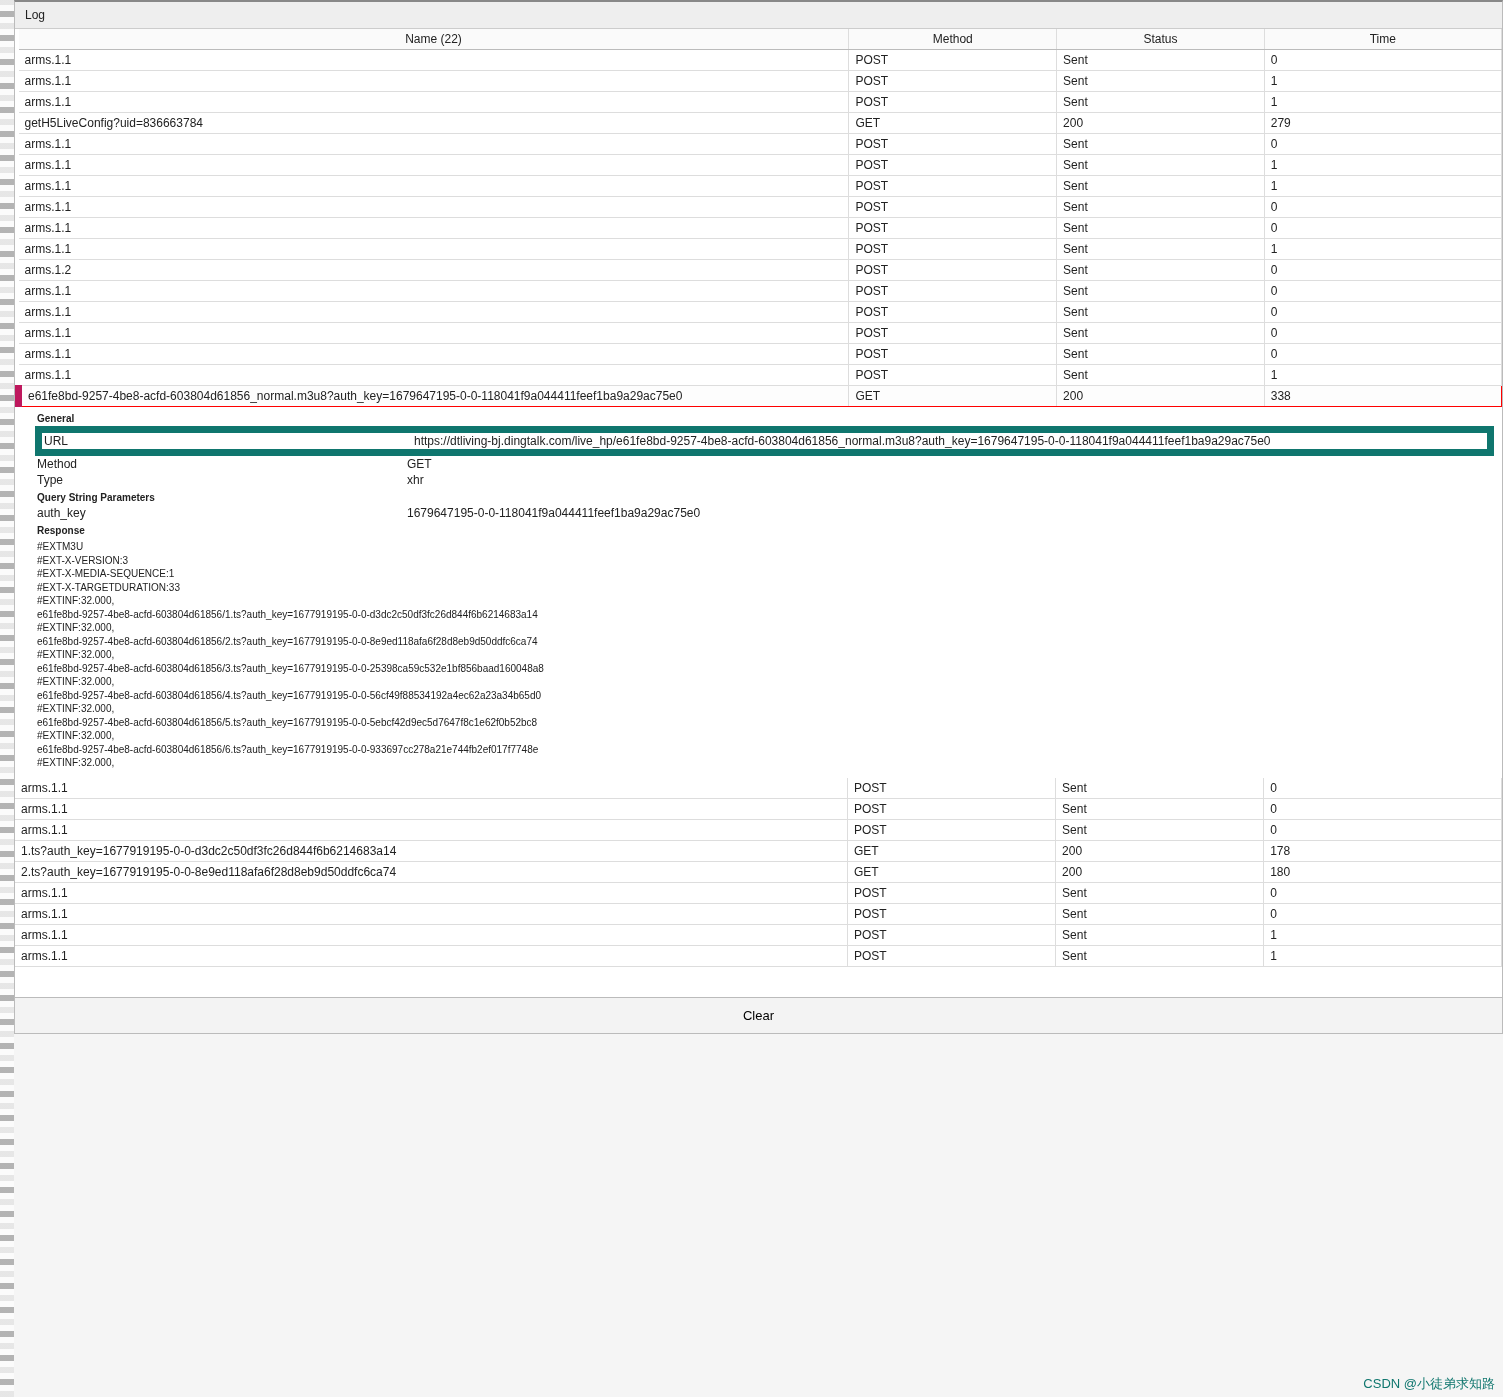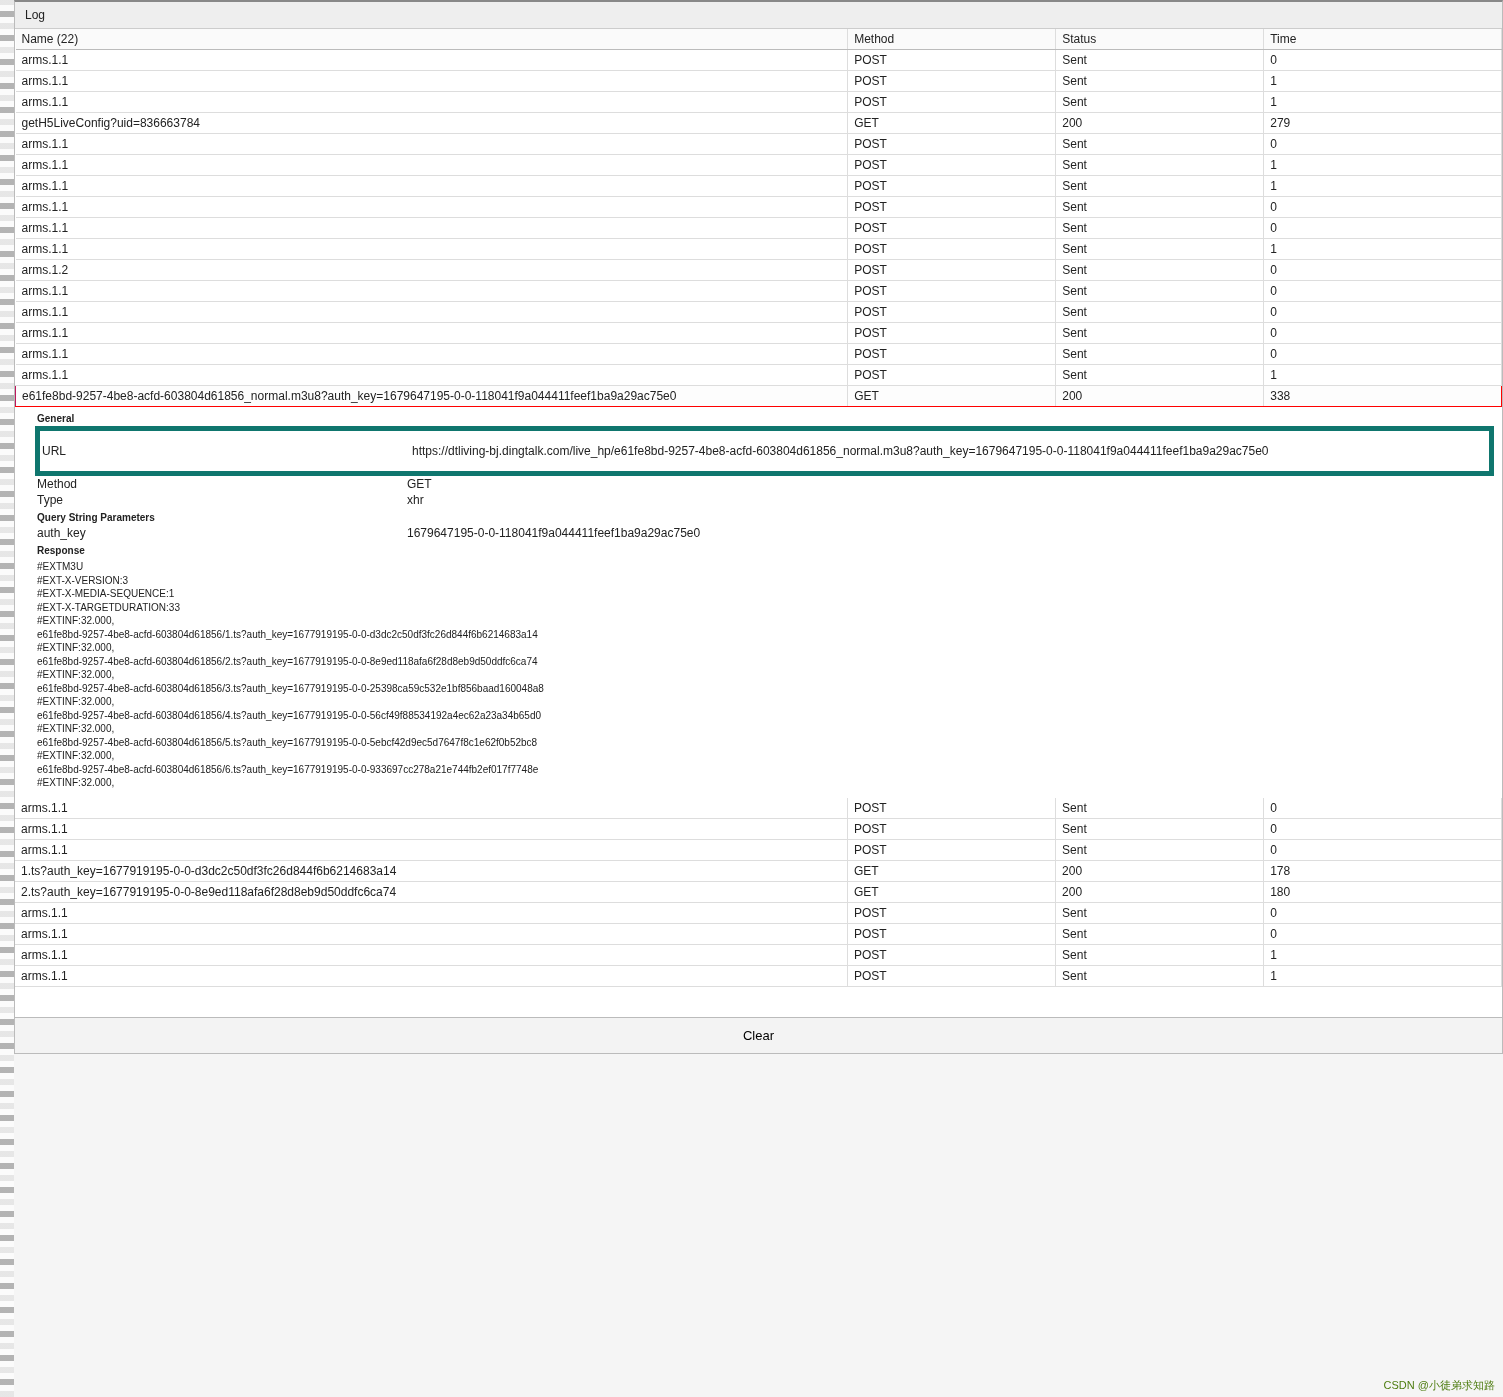--- a/index.html
+++ b/index.html
@@ -32,51 +32,52 @@
     border-bottom: 1px solid #ddd;
     border-right: 1px solid #ddd;
     overflow: hidden;
     white-space: nowrap;
     text-overflow: ellipsis;
     font-weight: normal;
   }
   table.net th {
     background: #fafafa;
     border-bottom: 1px solid #bbb;
+    text-align: center;
   }
   .col-name  { width: 56%; }
   .col-method{ width: 14%; }
   .col-status{ width: 14%; }
   .col-time  { width: 16%; border-right: none; }
   tr.highlight td {
     border-top: 1px solid #f00;
     border-bottom: 1px solid #f00;
     background: #fdfdfd;
   }
-  tr.highlight td:first-child { border-left: 1px solid #be185d; }
+  tr.highlight td:first-child { border-left: 7px solid #be185d; }
   tr.highlight td:last-child  { border-right: 1px solid #f00; }
   tr.wrap td { white-space: normal; }
   .detail {
     padding: 2px 10px 8px 22px;
     background: #fff;
   }
   .detail h4 {
     margin: 4px 0 2px 0;
     font-size: 10px;
     font-weight: bold;
   }
   .kv {
     display: flex;
     padding: 1px 0;
   }
   .kv .k { width: 370px; flex-shrink: 0; }
   .kv .v { flex: 1; word-break: break-all; }
   .urlbox {
-    border: 5px solid #0f766e;
-    padding: 12px 2px;
+    border: 7px solid #0f766e;
+    padding: 0 2px;
     margin: 0 -2px;
   }
   .resp {
     font-family: Liberation Sans, sans-serif;
     font-size: 10px;
     white-space: pre;
     line-height: 1.35;
     padding-top: 2px;
   }
   .footer {
@@ -92,22 +93,22 @@
     border-right: 1px solid #bbb;
     background: #f3f3f3;
     font-size: 13px;
     cursor: pointer;
   }
   .footer button:last-child { border-right: none; }
   .watermark {
     position: fixed;
     right: 8px;
     bottom: 4px;
-    color: #4d7c0f;
-    font-size: 11px;
+    color: #0f766e;
+    font-size: 13px;
     pointer-events: none;
   }
   .left-noise {
     position: fixed;
     left: 0; top: 0; bottom: 0;
     width: 14px;
     background: repeating-linear-gradient(0deg,#ddd 0,#ddd 6px,#fff 6px,#fff 12px,#888 12px,#888 18px,#fff 18px,#fff 24px);
     opacity: .6;
   }
 </style>

